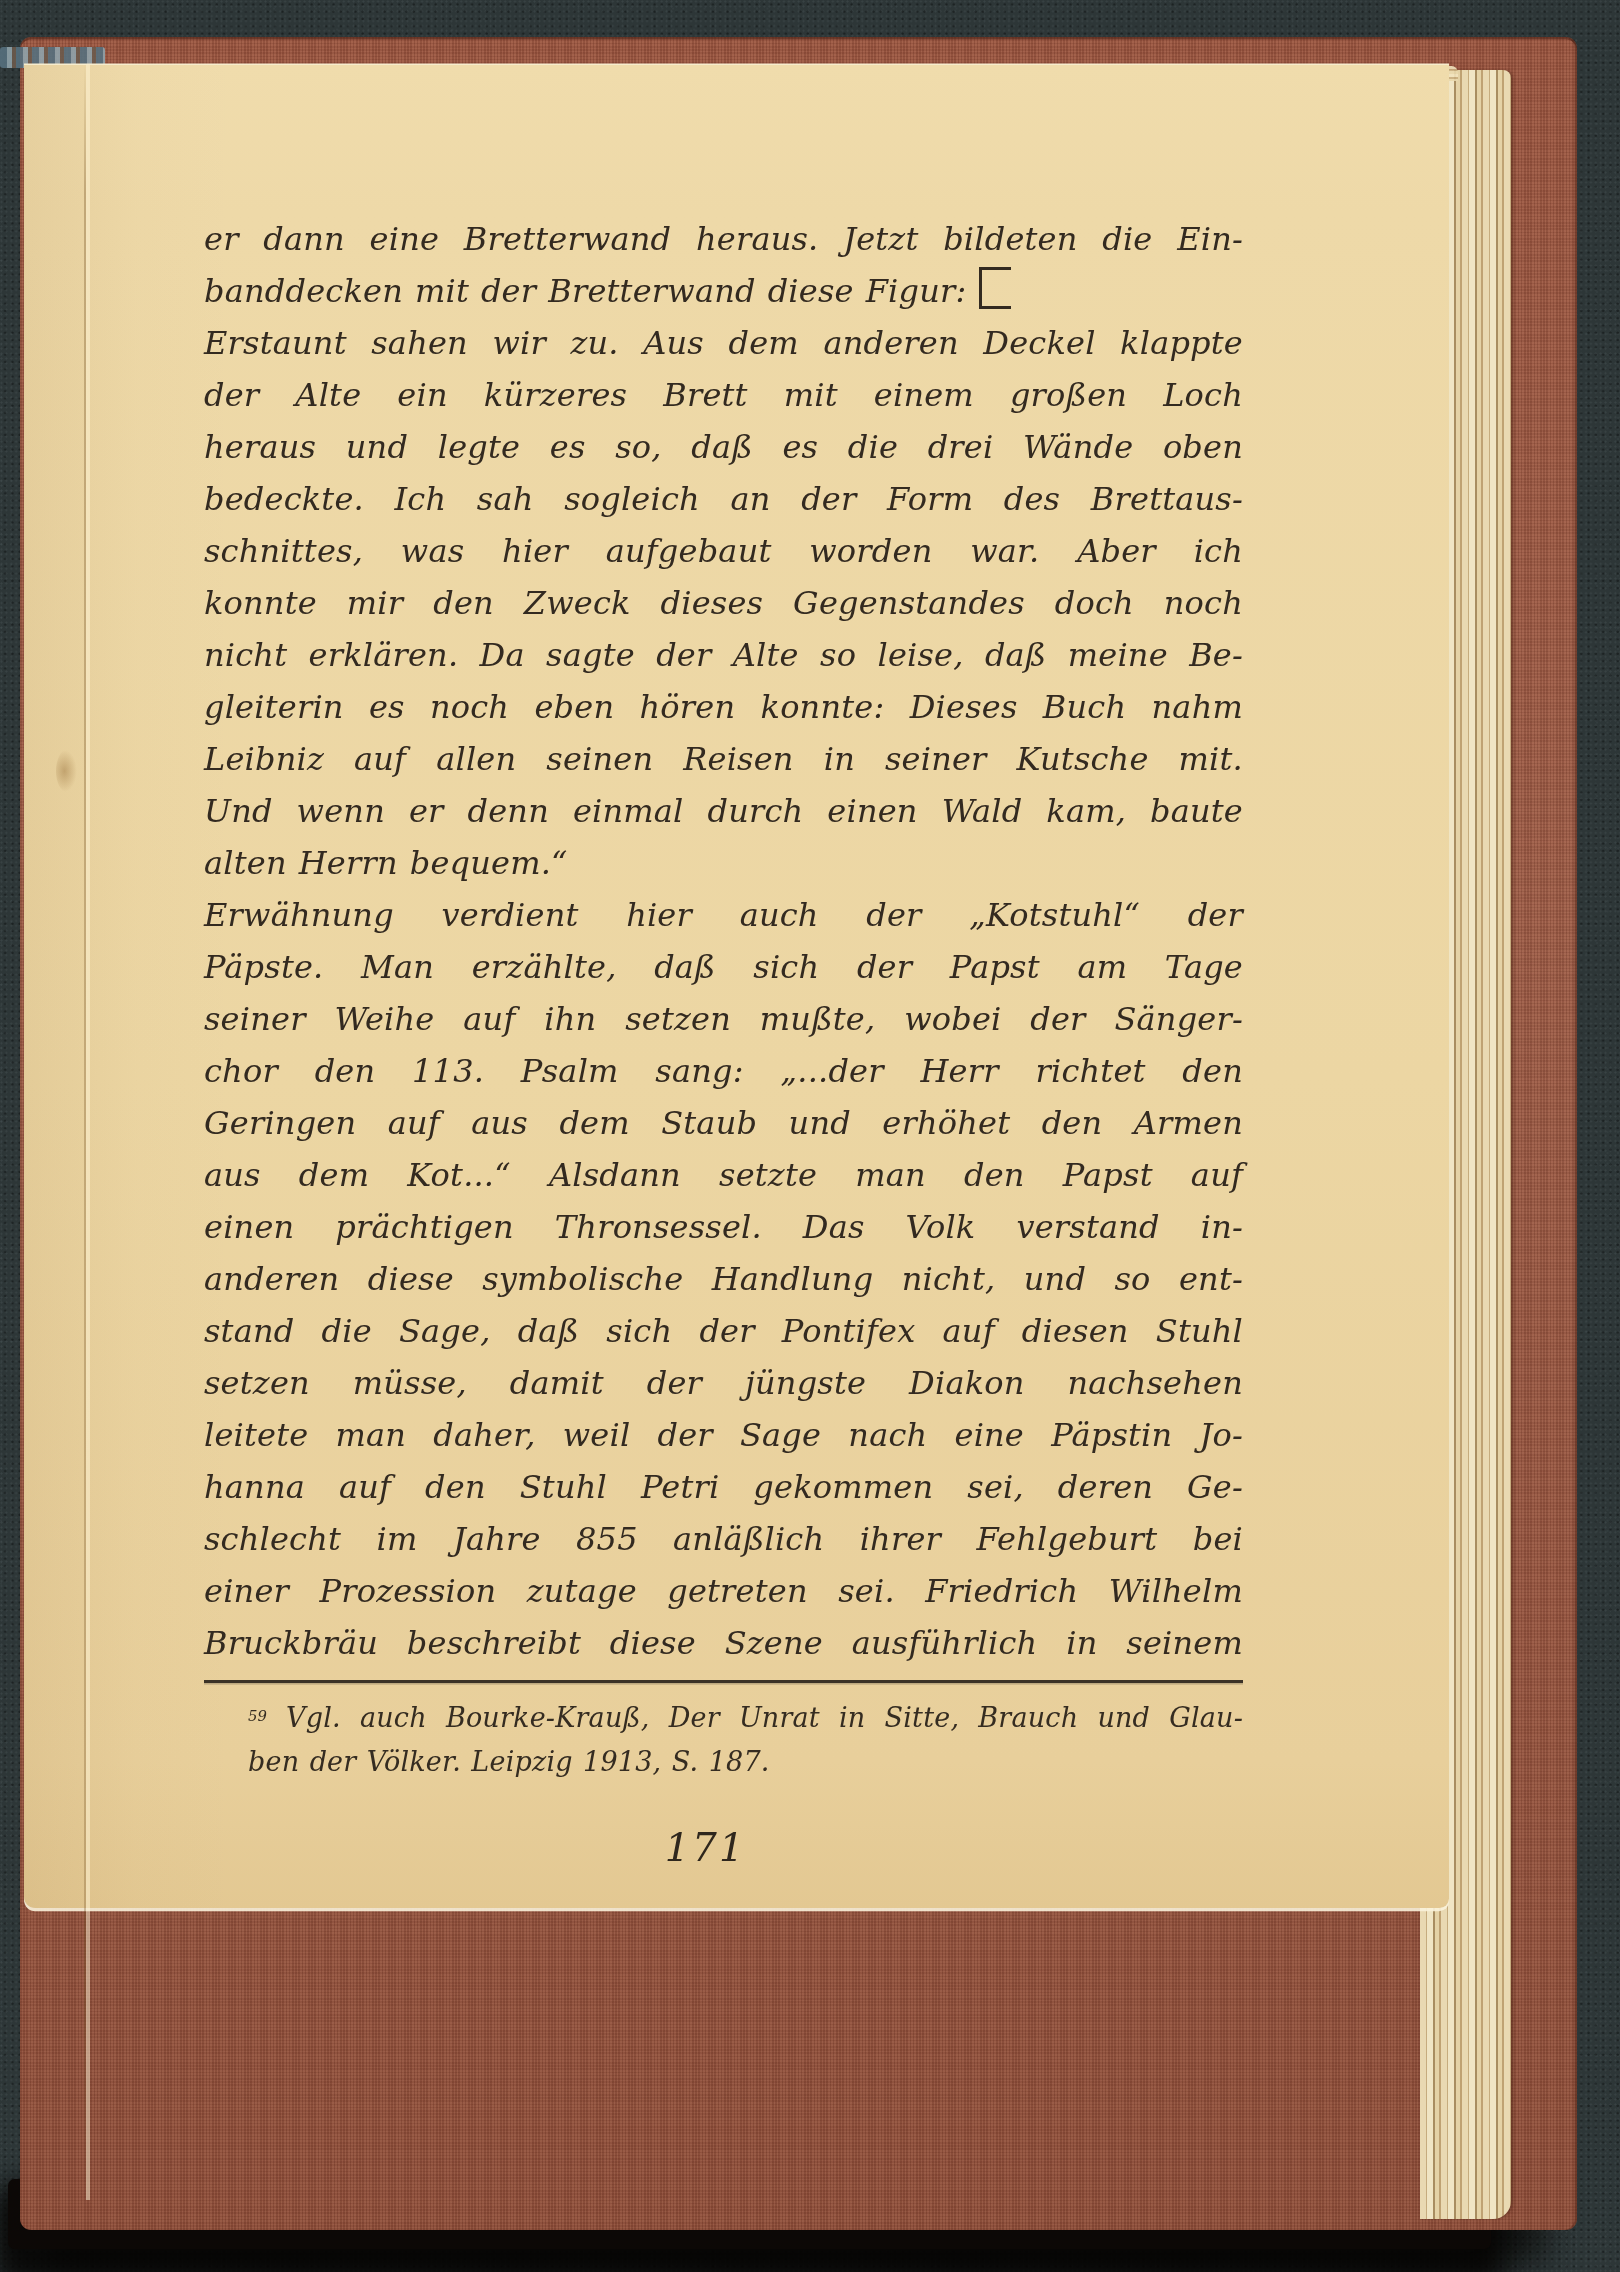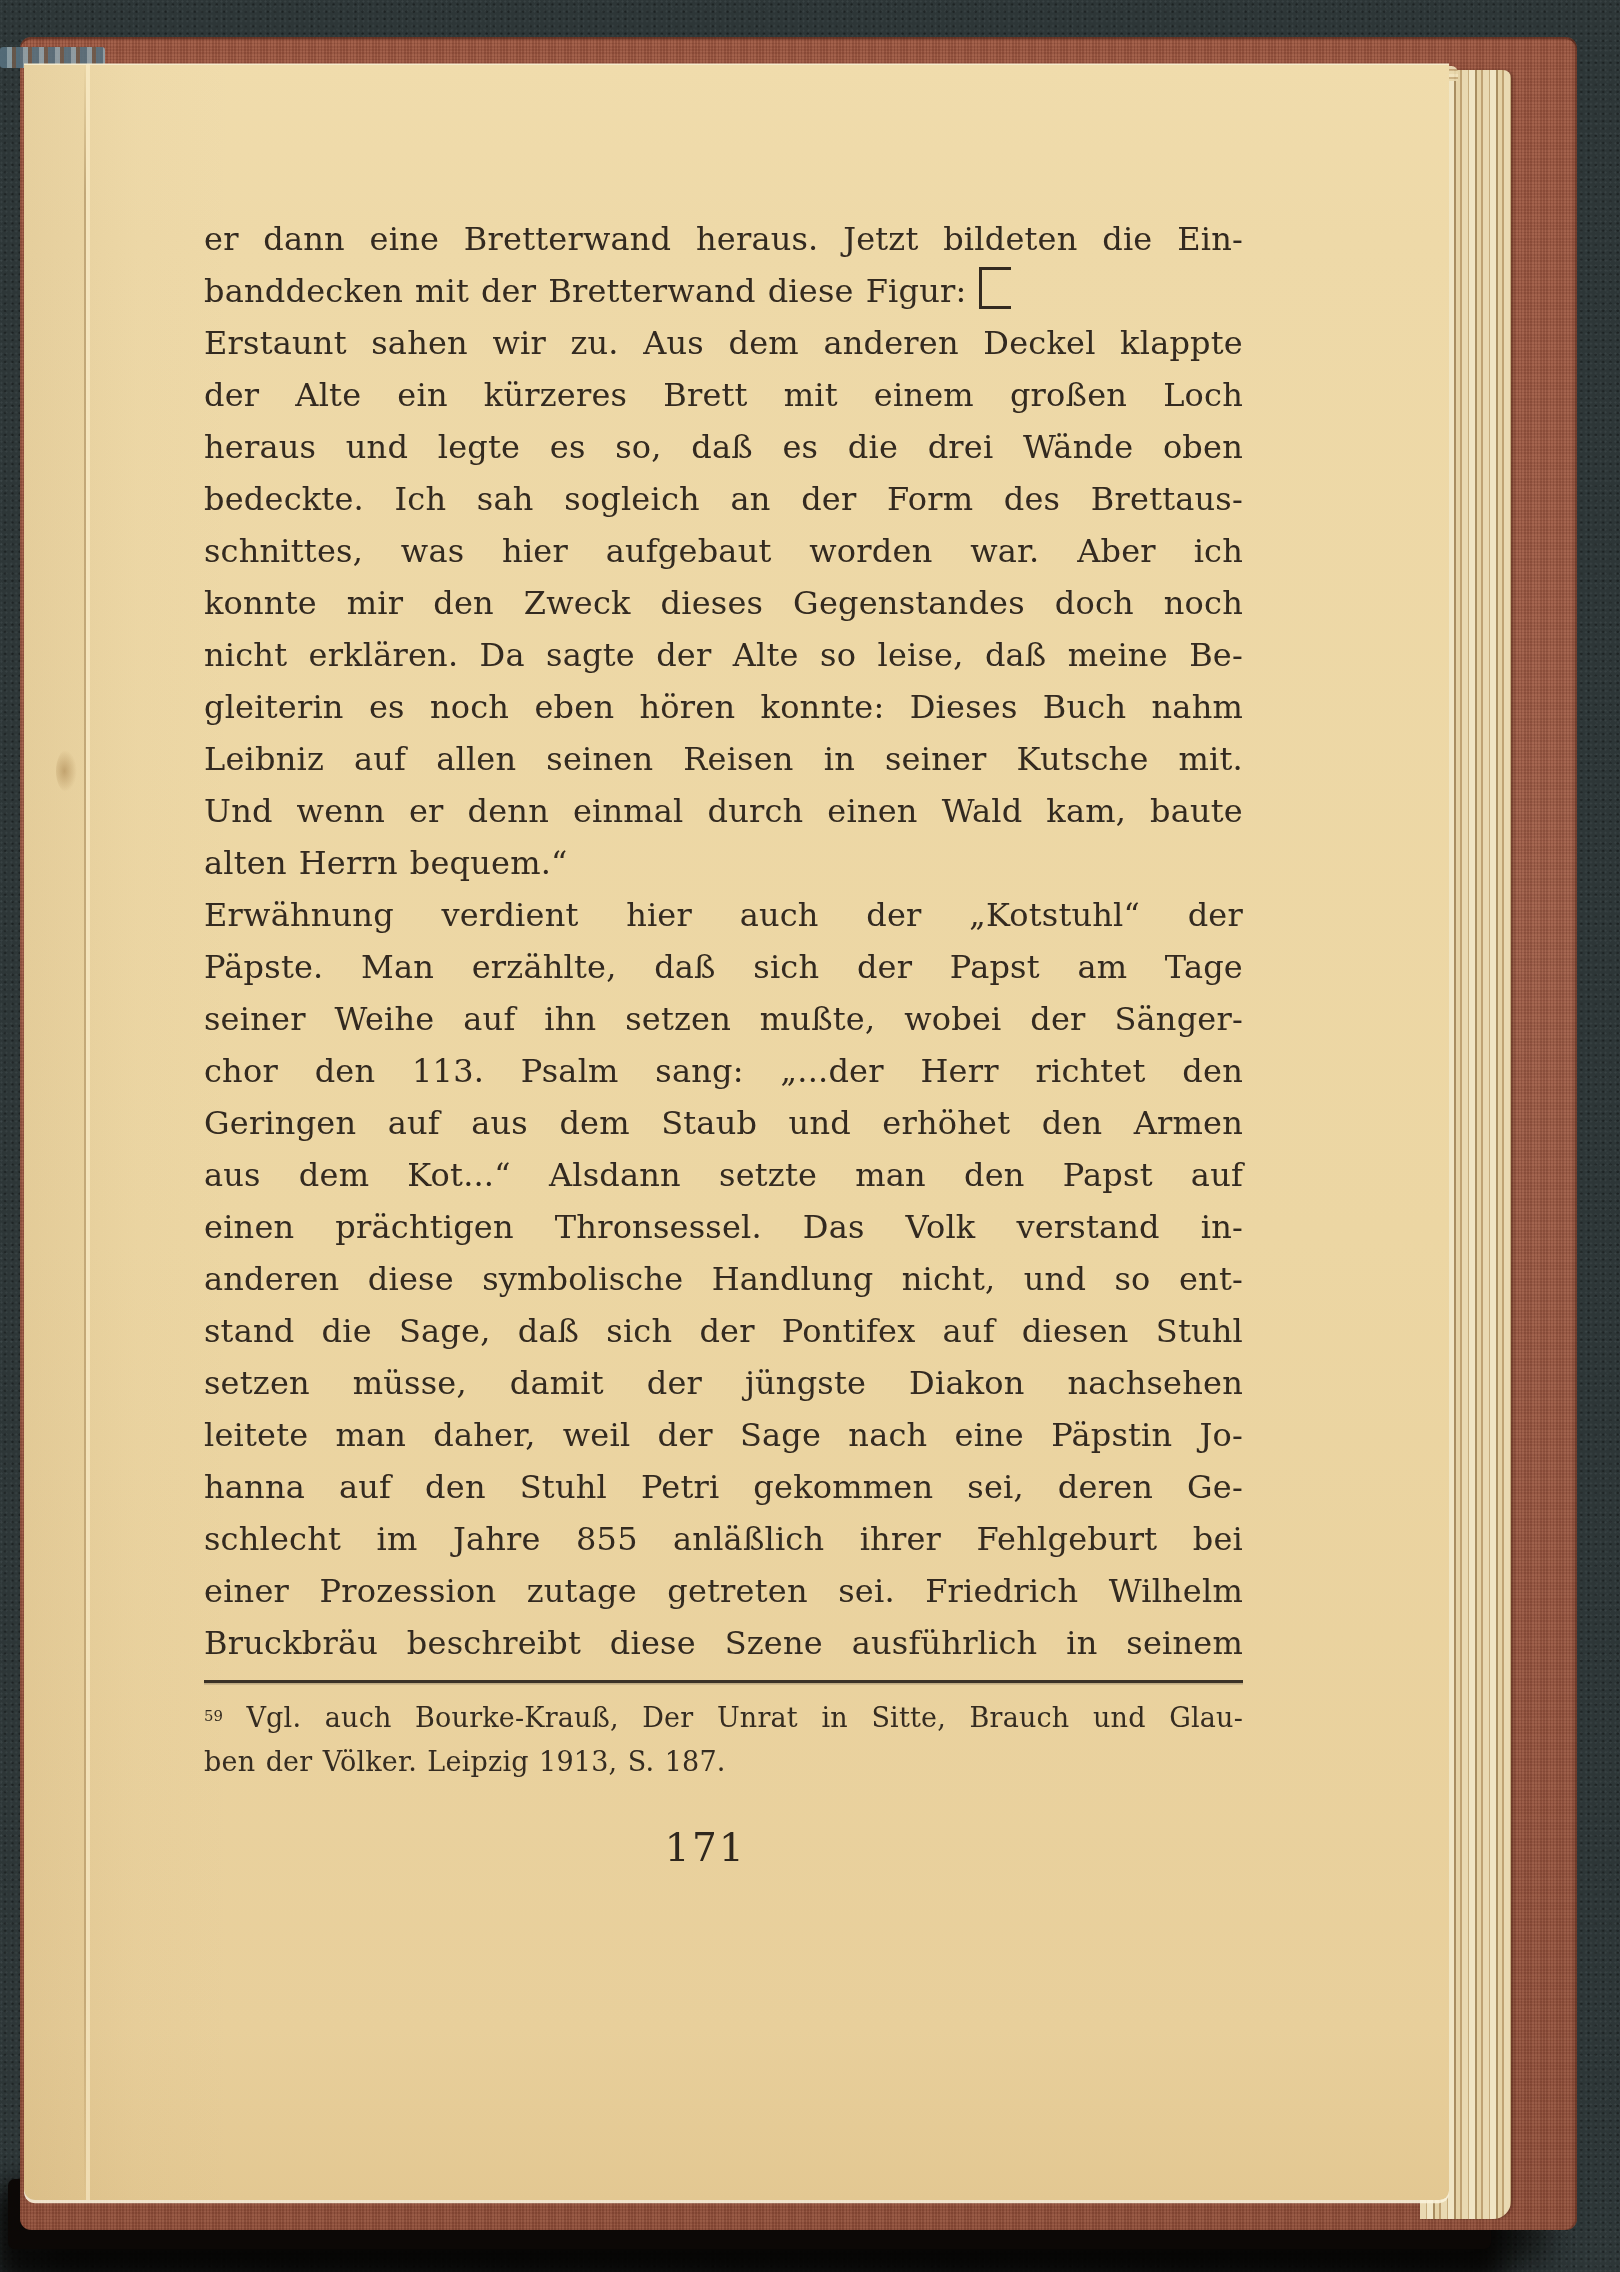--- a/index.html
+++ b/index.html
@@ -48,27 +48,28 @@
   .page-stack{
     position:absolute;left:1420px;top:70px;width:91px;height:2149px;
     background:repeating-linear-gradient(90deg,
       #e9d9b2 0 5.7px,#c6ac7e 5.7px 7.3px,#f0e5c4 7.3px 13px,
       #a88d60 13px 14.6px,#e4d2a6 14.6px 19.5px,#bfa273 19.5px 21px);
     border-radius:0 8px 18px 0;
     box-shadow:1.6px 0 2.4px rgba(60,30,15,0.35);
   }
   
   .page{
-    position:absolute;left:24px;top:65px;width:1425px;height:2135px;
+    position:absolute;left:24px;top:65px;width:1425px;height:1843px;
     background-image:
       linear-gradient(90deg, rgba(150,110,55,0.10) 0, rgba(150,110,55,0.02) 113px, transparent 211px),
       linear-gradient(180deg,#f0dcac 0%,#eed9a8 8%,#ecd6a3 55%,#e8cf9b 92%,#e3c892 100%);
     background-color:#ecd7a5;
     border-radius:0 0 9.7px 11.3px;
     box-shadow:0 -1.6px 0 #f7eccd, 0 3.2px 0 rgba(250,242,218,0.9);
+    font-style:italic;
   }
   
   .gutter-crease{
     position:absolute;left:84px;top:65px;width:2.4px;height:2132px;
     background:linear-gradient(180deg, rgba(120,85,40,0.0) 0%, rgba(120,85,40,0.35) 6%, rgba(120,85,40,0.30) 90%, rgba(120,85,40,0.0) 100%);
   }
   .gutter-highlight{
     position:absolute;left:87px;top:65px;width:4px;height:2132px;
     background:rgba(255,245,215,0.5);
   }
@@ -112,20 +113,21 @@
   
   .footnote-rule{
     margin-top:11.3px;
     width:1039px;height:3.2px;
     background:#3b3226;
     box-shadow:0 1.6px 0 rgba(59,50,38,0.25);
   }
   .footnote{
     margin-top:13px;
     color:#352c21;
+    margin-left:44px;
   }
   .footnote .text-line{
     font-size:27px;
     line-height:44px;
   }
   .page-number{
     margin-top:41px;
     text-align:center;
     padding-right:36px;
     font-size:39px;

